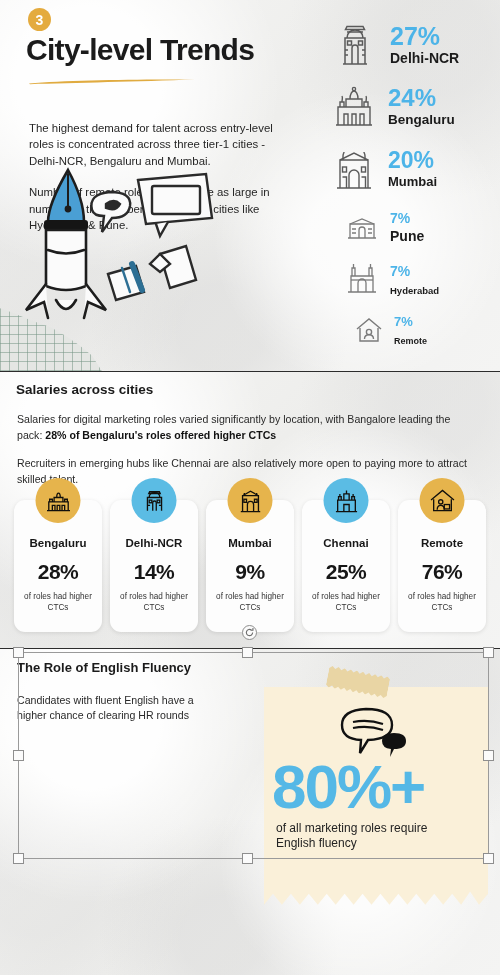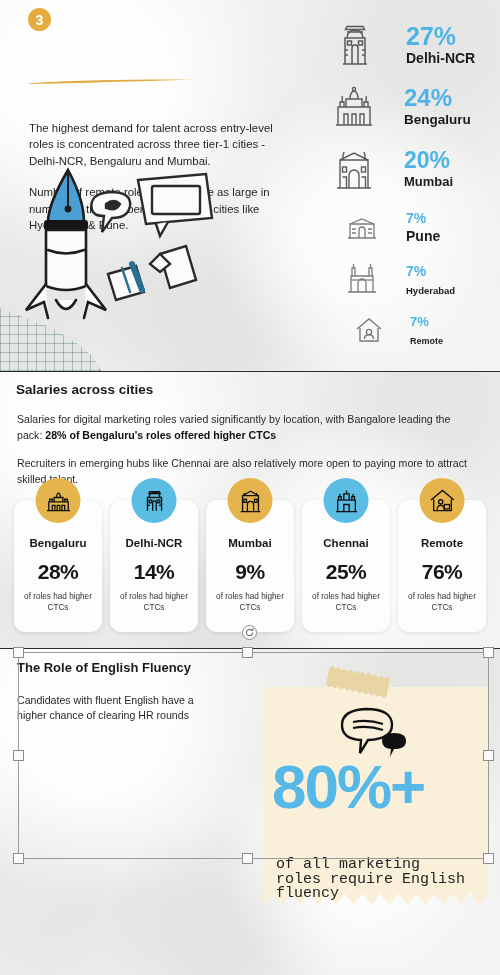--- a/index.html
+++ b/index.html
@@ -56,21 +56,21 @@
   .body1 {
     position: absolute; left: 29px; top: 120px; width: 250px;
     font-size: 11.4px; line-height: 16.4px; color: #262626; z-index: 4;
   }
   .body1 p + p { margin-top: 15px; }
 
   
   .citylist { position: absolute; right: 12px; top: 14px; width: 160px; z-index: 4; }
   .cityrow { display: flex; align-items: center; }
   .cityrow .ico { flex: 0 0 auto; display: flex; align-items: center; justify-content: center; }
-  .cityrow .txt { margin-left: 24px; }
+  .cityrow .txt { margin-left: 8px; }
   .cityrow .pct { font-weight: bold; color: #4db4e8; line-height: 1; }
   .cityrow .nm  { font-weight: bold; color: #1b1b1b; line-height: 1.18; }
 
   .r0 { height: 62px; } .r0 .ico { width: 54px; height: 54px; }
   .r0 .pct { font-size: 25px; } .r0 .nm { font-size: 14px; }
   .r1 { height: 62px; } .r1 .ico { width: 52px; height: 52px; }
   .r1 .pct { font-size: 24px; } .r1 .nm { font-size: 13.5px; }
   .r2 { height: 62px; } .r2 .ico { width: 52px; height: 52px; }
   .r2 .pct { font-size: 23px; } .r2 .nm { font-size: 13px; }
   .r3 { height: 53px; margin-left: 14px; } .r3 .ico { width: 40px; height: 40px; }
@@ -161,22 +161,22 @@
       65% 100%,60% 88%,55% 100%,50% 88%,45% 100%,40% 88%,35% 100%,
       30% 88%,25% 100%,20% 88%,15% 100%,10% 88%,5% 100%,0 88%);
   }
   .bubbles { position: absolute; left: 336px; top: 705px; width: 80px; height: 58px; z-index: 9; }
   .bignum {
     position: absolute; left: 272px; top: 756px; z-index: 9;
     font-size: 62px; font-weight: bold; color: #55b8e6;
     letter-spacing: -2px; line-height: 1;
   }
   .notesub {
-    position: absolute; left: 276px; top: 858px; width: 190px; z-index: 9;
-    font-size: 15px; line-height: 14.5px; color: #232323; font-family: Liberation Mono, monospace;
+    position: absolute; left: 276px; top: 821px; width: 190px; z-index: 9;
+    font-size: 12px; line-height: 14.5px; color: #232323;
   }
 
   
   .selframe {
     position: absolute; left: 18px; top: 652px;
     width: 471px; height: 207px; z-index: 20;
     border: 1px solid #9a9a9a; pointer-events: none;
   }
   .hnd {
     position: absolute; width: 11px; height: 11px;
@@ -190,20 +190,21 @@
 </style>
 </head>
 <body>
 
 <div class="page">
 
   <div class="paper sec1"></div>
   <div class="graphpaper"></div>
 
   <div class="badge">3</div>
+  <div class="title">City-level Trends</div>
 
   <svg class="underline" viewBox="0 0 168 7">
     <path d="M1 5.4 C40 2.2, 110 1.0, 167 1.6 C110 3.6, 46 5.0, 2 6.2 Z" fill="#e0ab40"></path>
   </svg>
 
   <div class="body1">
     <p>The highest demand for talent across entry-level roles is concentrated across three tier-1 cities - Delhi-NCR, Bengaluru and Mumbai.</p>
     <p>Number of remote roles floated were as large in number as the number of roles from cities like Hyderabad &amp; Pune.</p>
   </div>
 

